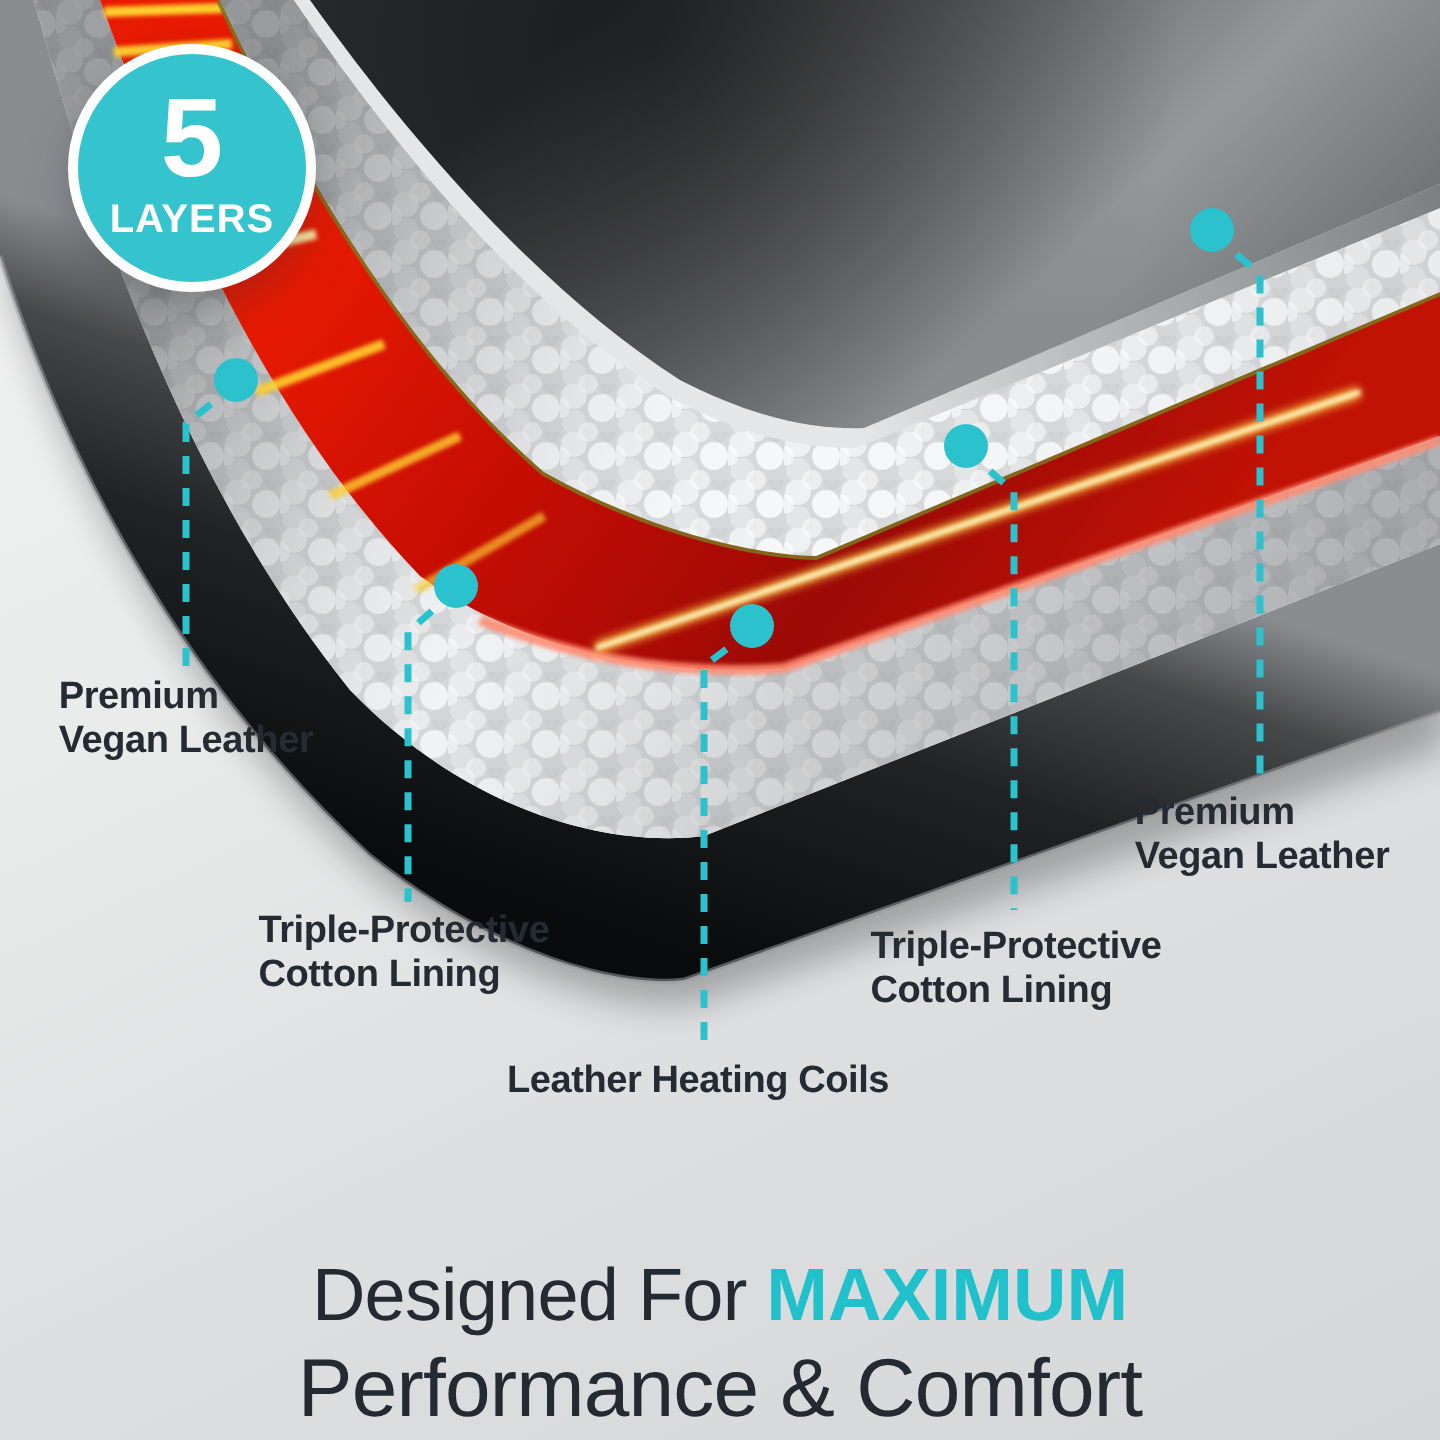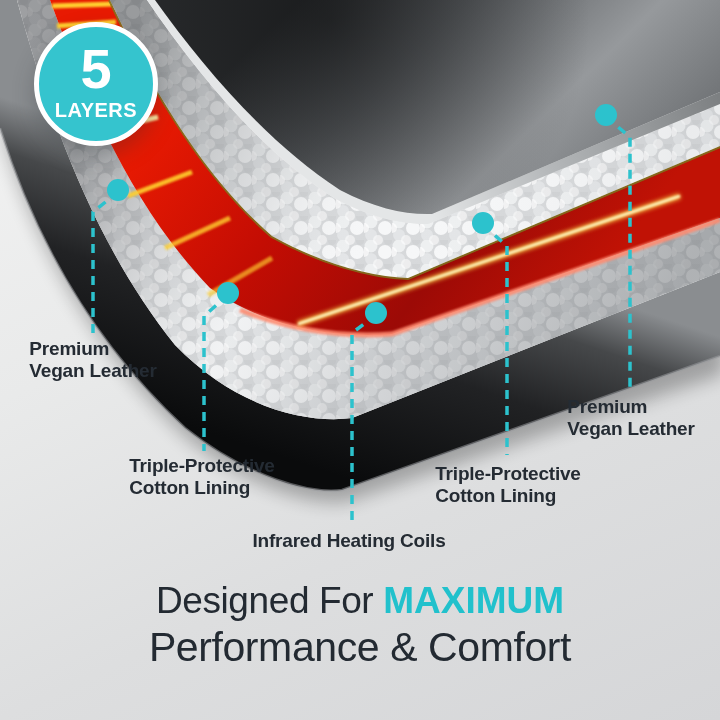--- a/index.html
+++ b/index.html
@@ -31,21 +31,21 @@
     text-align:left;
     font-weight:bold;
     font-size:19px;
     line-height:1.16;
     color:#242b33;
     white-space:nowrap;
     letter-spacing:-.2px;
   }
   
   .footer{
-    position:absolute;left:0;right:0;top:580px;
+    position:absolute;left:0;right:0;top:627px;
     text-align:center;color:#232a32;letter-spacing:-.4px;
   }
   .footer .l1{font-size:37px;line-height:1.15;}
   .footer .l1 .hl{font-weight:bold;color:#21c1cc;letter-spacing:0;}
   .footer .l2{font-size:41px;line-height:1.12;margin-top:2px;}
 </style>
 </head>
 <body>
 
 <div class="stage">
@@ -175,21 +175,21 @@
 
   <div class="callout" style="left:93px;top:338px">
     <div>Premium</div>
     <div>Vegan Leather</div>
   </div>
   <div class="callout" style="left:202px;top:455px">
     <div>Triple-Protective</div>
     <div>Cotton Lining</div>
   </div>
   <div class="callout" style="left:349px;top:530px">
-    <div>Infrared Heating Coils</div>
+    <div>Leather Heating Coils</div>
   </div>
   <div class="callout" style="left:508px;top:463px">
     <div>Triple-Protective</div>
     <div>Cotton Lining</div>
   </div>
   <div class="callout" style="left:631px;top:396px">
     <div>Premium</div>
     <div>Vegan Leather</div>
   </div>
 

